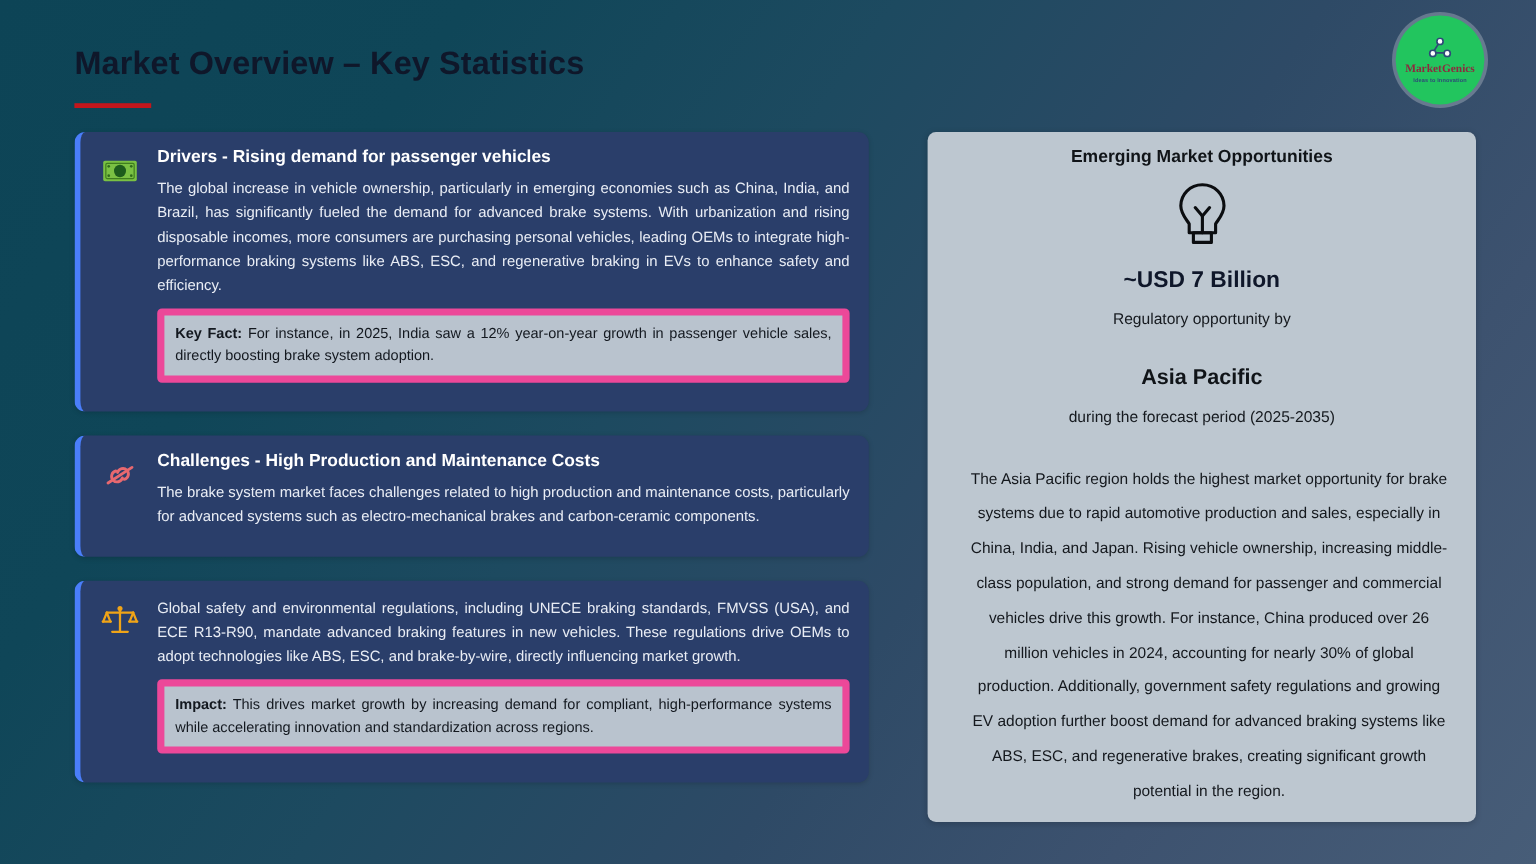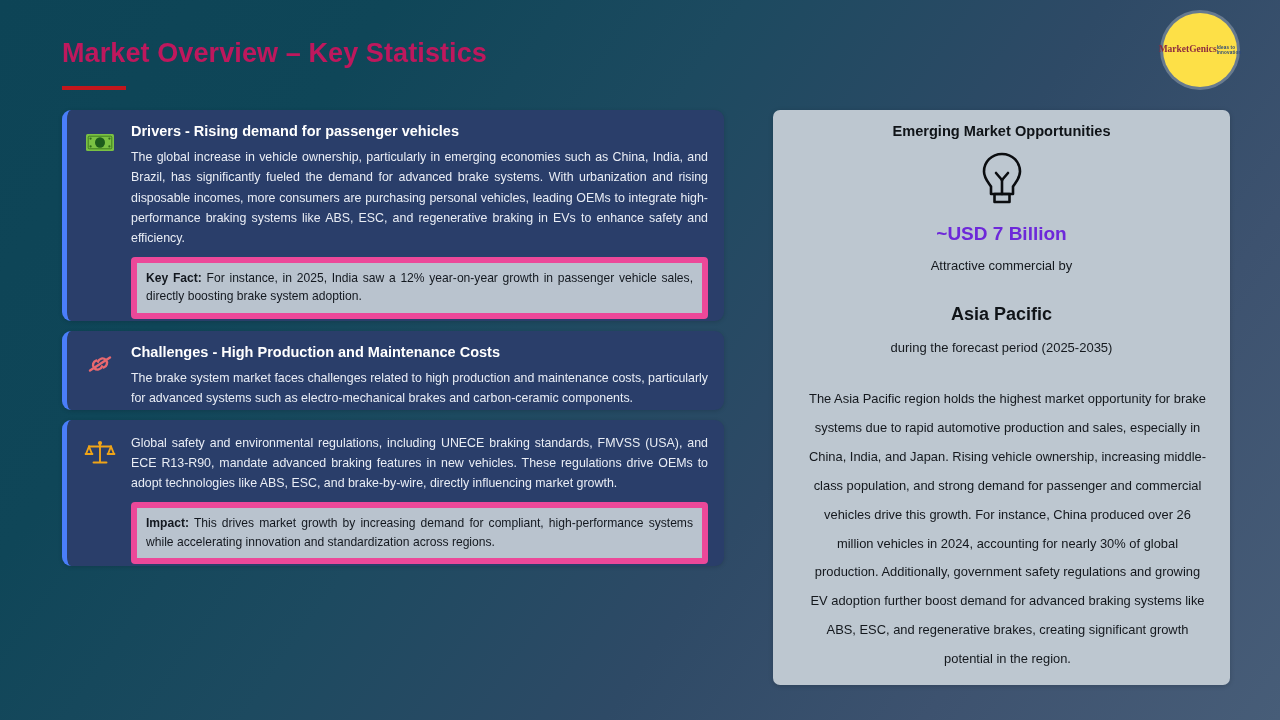--- a/index.html
+++ b/index.html
@@ -24,44 +24,44 @@
   }
 
   
   .page-title {
     position: absolute;
     left: 62px;
     top: 38px;
     font-size: 27px;
     font-weight: bold;
     letter-spacing: 0.1px;
-    color: #be185d;
+    color: #0f172a;
     white-space: nowrap;
   }
 
   .title-rule {
     position: absolute;
     left: 62px;
     top: 86px;
     width: 64px;
     height: 4px;
     background: #c3161c;
   }
 
   
   .logo {
     position: absolute;
     right: 43px;
     top: 13px;
     width: 74px;
     height: 74px;
     border-radius: 50%;
-    background: #fde047;
+    background: #22c55e;
     display: flex;
-    flex-direction: row;
+    flex-direction: column;
     align-items: center;
     justify-content: center;
     box-shadow: 0 0 0 3px rgba(255,255,255,0.25);
   }
   .logo-mark { width: 26px; height: 22px; display: block; margin-bottom: 1px; }
   .logo-name {
     font-family: "Liberation Serif", serif;
     font-size: 9.5px;
     font-weight: bold;
     color: #8d2b3f;
@@ -77,24 +77,24 @@
   }
 
   
   .cards { position: absolute; left: 62px; top: 110px; width: 662px; }
 
   .card {
     position: relative;
     background: #2a3e6a;
     border-radius: 9px;
     border-left: 5px solid #4a7efa;
-    padding: 13px 16px 2px 14px;
+    padding: 13px 16px 24px 14px;
     display: flex;
     gap: 12px;
-    margin-bottom: 10px;
+    margin-bottom: 20px;
     box-shadow: 0 1px 4px rgba(0,0,0,0.15);
   }
 
   .card-icon {
     flex: 0 0 auto;
     width: 38px;
     height: 38px;
     display: flex;
     align-items: flex-start;
     justify-content: center;
@@ -154,21 +154,21 @@
     font-weight: bold;
     color: #101418;
     margin-bottom: 6px;
   }
 
   .bulb-wrap { height: 72px; display: flex; align-items: center; justify-content: center; }
 
   .panel-value {
     font-size: 19px;
     font-weight: bold;
-    color: #6d28d9;
+    color: #0f172a;
     margin-top: 6px;
   }
 
   .panel-sub {
     font-size: 13px;
     color: #15191e;
     margin-top: 13px;
   }
 
   .panel-region {
@@ -287,17 +287,17 @@
         <path d="M27 4 C16.5 4 9 12 9 21.5 C9 28 13 32 16 36.5 L16 44 L38 44 L38 36.5 C41 32 45 28 45 21.5 C45 12 37.5 4 27 4 Z"></path>
         <line x1="27" y1="30" x2="27" y2="44"></line>
         <line x1="27" y1="30" x2="21" y2="23"></line>
         <line x1="27" y1="30" x2="33" y2="23"></line>
         <rect x="19.5" y="44" width="15" height="8"></rect>
       </g>
     </svg>
   </div>
 
   <div class="panel-value">~USD 7 Billion</div>
-  <div class="panel-sub">Attractive commercial by</div>
+  <div class="panel-sub">Regulatory opportunity by</div>
   <div class="panel-region">Asia Pacific</div>
   <div class="panel-period">during the forecast period (2025-2035)</div>
   <div class="panel-para">The Asia Pacific region holds the highest market opportunity for brake systems due to rapid automotive production and sales, especially in China, India, and Japan. Rising vehicle ownership, increasing middle-class population, and strong demand for passenger and commercial vehicles drive this growth. For instance, China produced over 26 million vehicles in 2024, accounting for nearly 30% of global production. Additionally, government safety regulations and growing EV adoption further boost demand for advanced braking systems like ABS, ESC, and regenerative brakes, creating significant growth potential in the region.</div>
 </div>
 
 </body></html>

